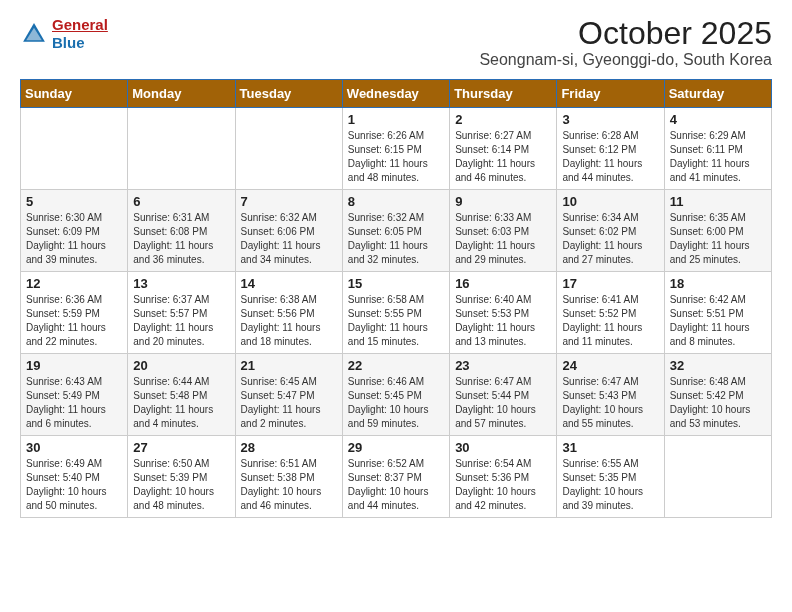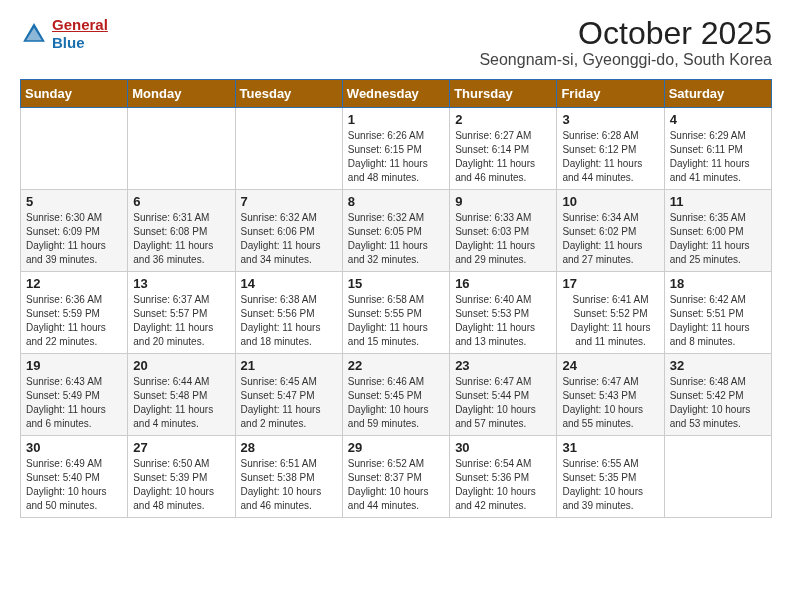--- a/index.html
+++ b/index.html
@@ -235,21 +235,21 @@
         </td>
         <td>
           <span class="day-number">16</span>
           <div class="day-info" style="white-space: pre-line;">Sunrise: 6:40 AM
 Sunset: 5:53 PM
 Daylight: 11 hours
 and 13 minutes.</div>
         </td>
         <td>
           <span class="day-number">17</span>
-          <div class="day-info" style="white-space: pre-line; text-align: center;">Sunrise: 6:41 AM
+          <div class="day-info" style="white-space: pre-line;">Sunrise: 6:41 AM
 Sunset: 5:52 PM
 Daylight: 11 hours
 and 11 minutes.</div>
         </td>
         <td>
           <span class="day-number">18</span>
           <div class="day-info" style="white-space: pre-line;">Sunrise: 6:42 AM
 Sunset: 5:51 PM
 Daylight: 11 hours
 and 8 minutes.</div>

